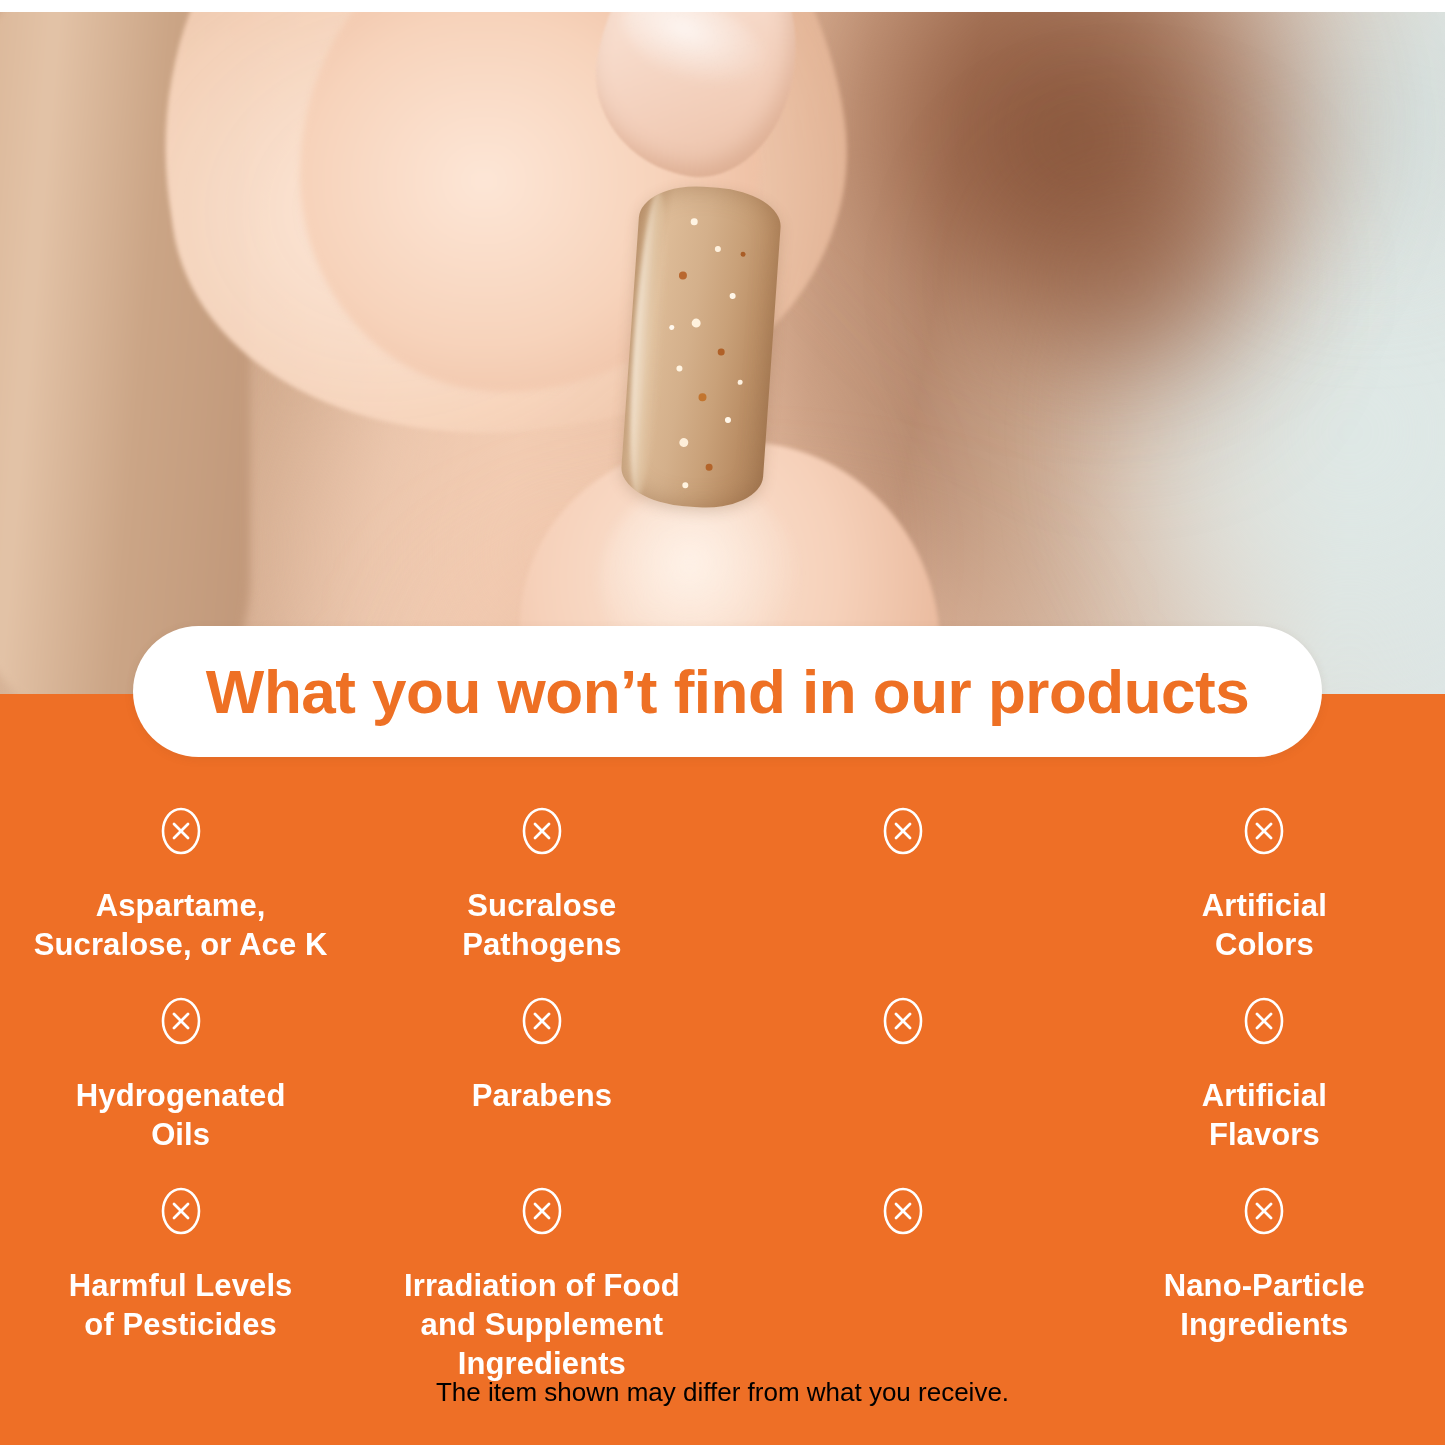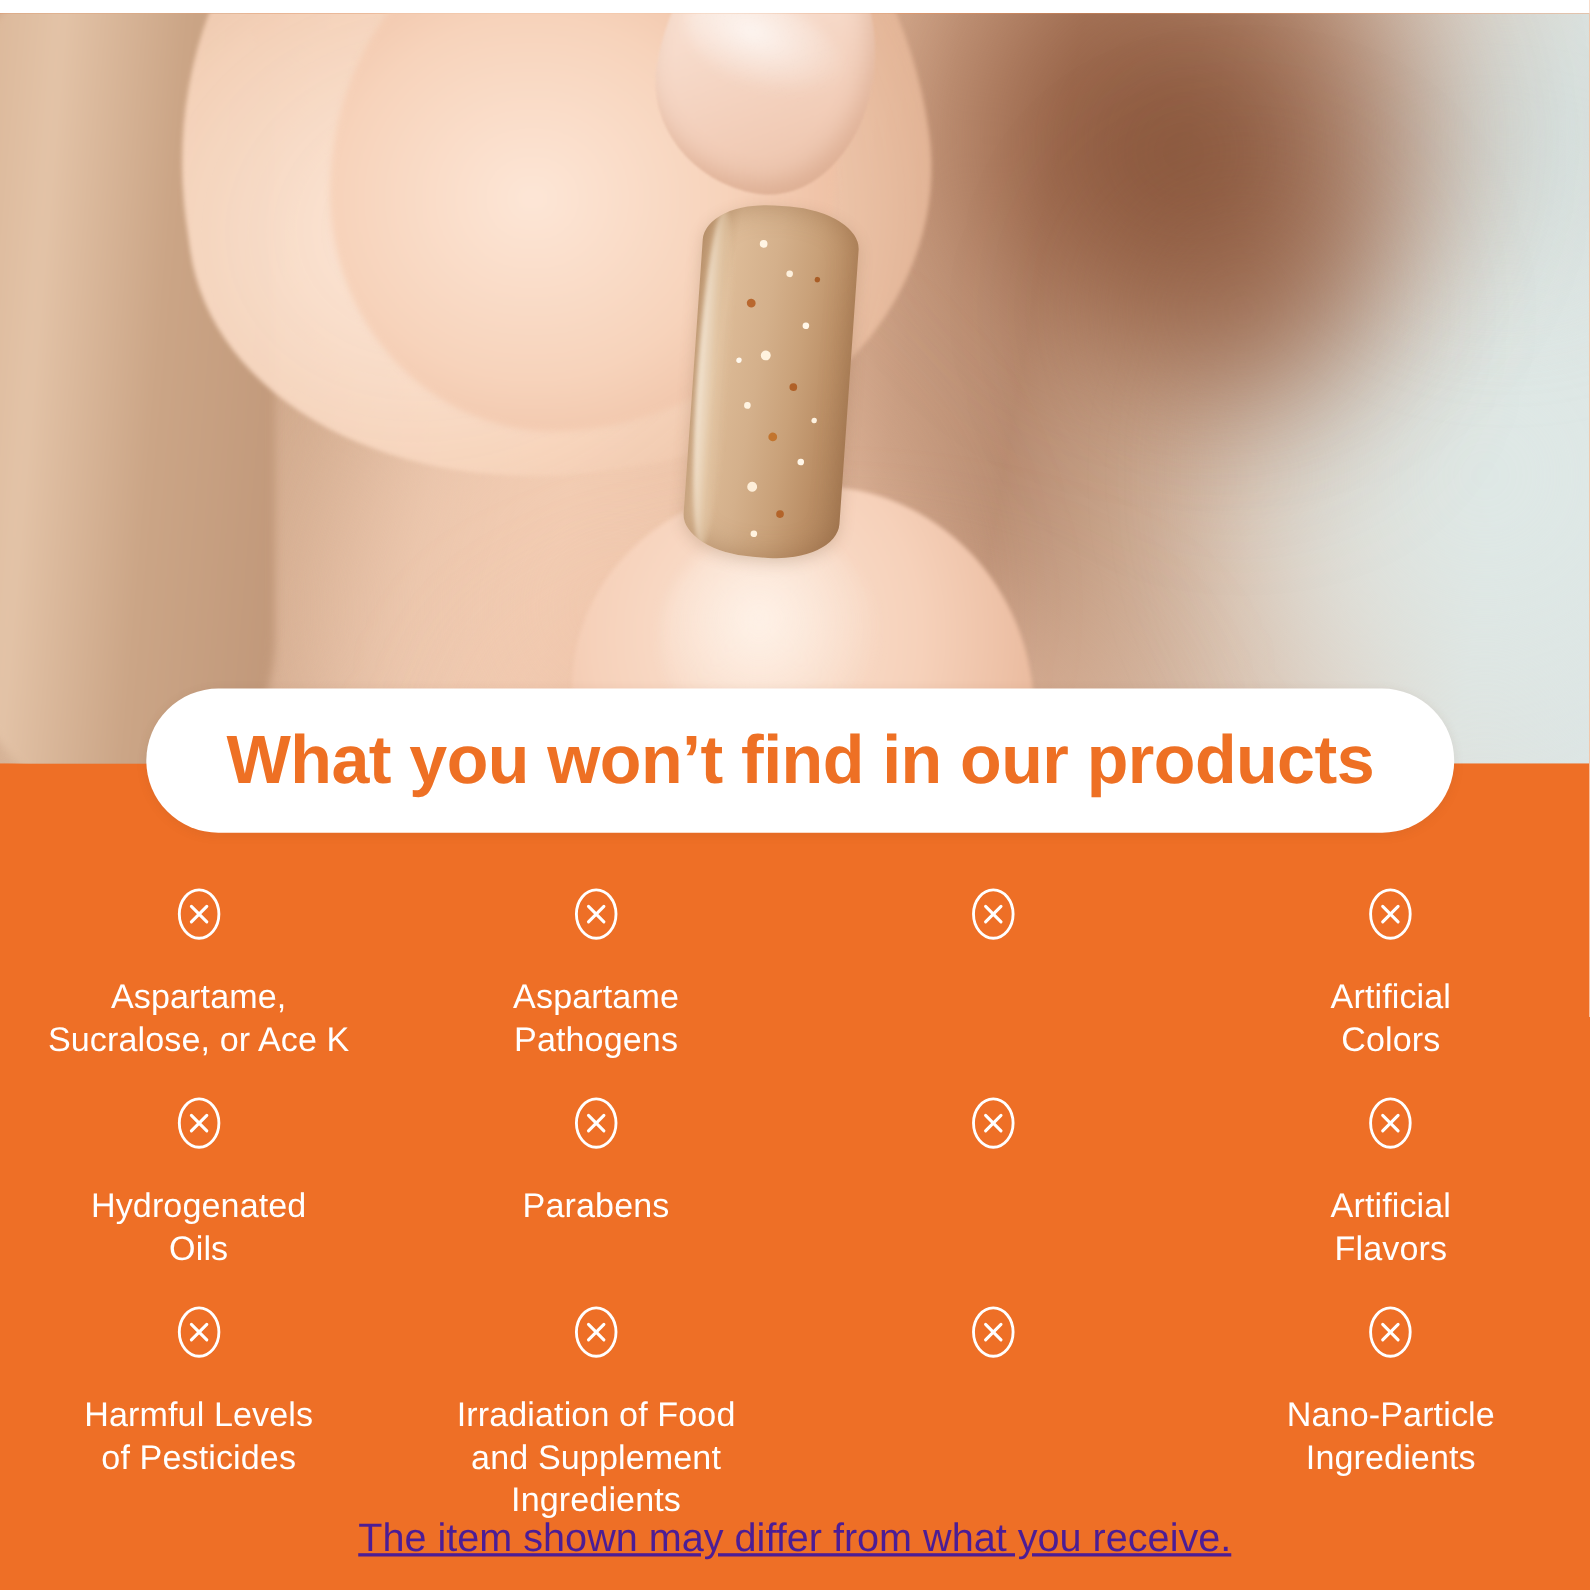--- a/index.html
+++ b/index.html
@@ -249,41 +249,40 @@
   }
   .cell-icon {
     display: block;
     margin: 0 auto 30px auto;
     width: 44px;
     height: 50px;
   }
   .cell-label {
     color: #ffffff;
     font-size: 31px;
-    font-weight: 400;
+    font-weight: 700;
     line-height: 1.26;
     letter-spacing: 0.1px;
     white-space: pre-line;
     font-family: "Liberation Sans", sans-serif;
   }
 
   
   .footer {
     position: absolute;
     left: 0;
     top: 1365px;
     width: 1445px;
     text-align: center;
   }
   .footer-text {
-    color: #4c1d95;
-    font-size: 36px;
+    color: #000000;
+    font-size: 26px;
     font-weight: 400;
     font-family: "Liberation Sans", sans-serif;
-    text-decoration: underline;
   }
 </style>
 </head>
 <body>
 
 <div class="page">
 
   <div class="photo">
     <div class="blob blob-warm-left"></div>
     <div class="blob blob-cool"></div>
@@ -335,21 +334,21 @@
         </svg>
         <div class="cell-label">Aspartame,
 Sucralose, or Ace K</div>
       </div>
       <div class="cell">
         <svg class="cell-icon" viewBox="0 0 44 50">
           <ellipse cx="22" cy="25" rx="18" ry="22" fill="none" stroke="#ffffff" stroke-width="2.6"></ellipse>
           <line x1="15" y1="18" x2="29" y2="32" stroke="#ffffff" stroke-width="2.8" stroke-linecap="round"></line>
           <line x1="29" y1="18" x2="15" y2="32" stroke="#ffffff" stroke-width="2.8" stroke-linecap="round"></line>
         </svg>
-        <div class="cell-label">Aspartame
+        <div class="cell-label">Sucralose
 Pathogens</div>
       </div>
       <div class="cell">
         <svg class="cell-icon" viewBox="0 0 44 50">
           <ellipse cx="22" cy="25" rx="18" ry="22" fill="none" stroke="#ffffff" stroke-width="2.6"></ellipse>
           <line x1="15" y1="18" x2="29" y2="32" stroke="#ffffff" stroke-width="2.8" stroke-linecap="round"></line>
           <line x1="29" y1="18" x2="15" y2="32" stroke="#ffffff" stroke-width="2.8" stroke-linecap="round"></line>
         </svg>
       </div>
       <div class="cell">

